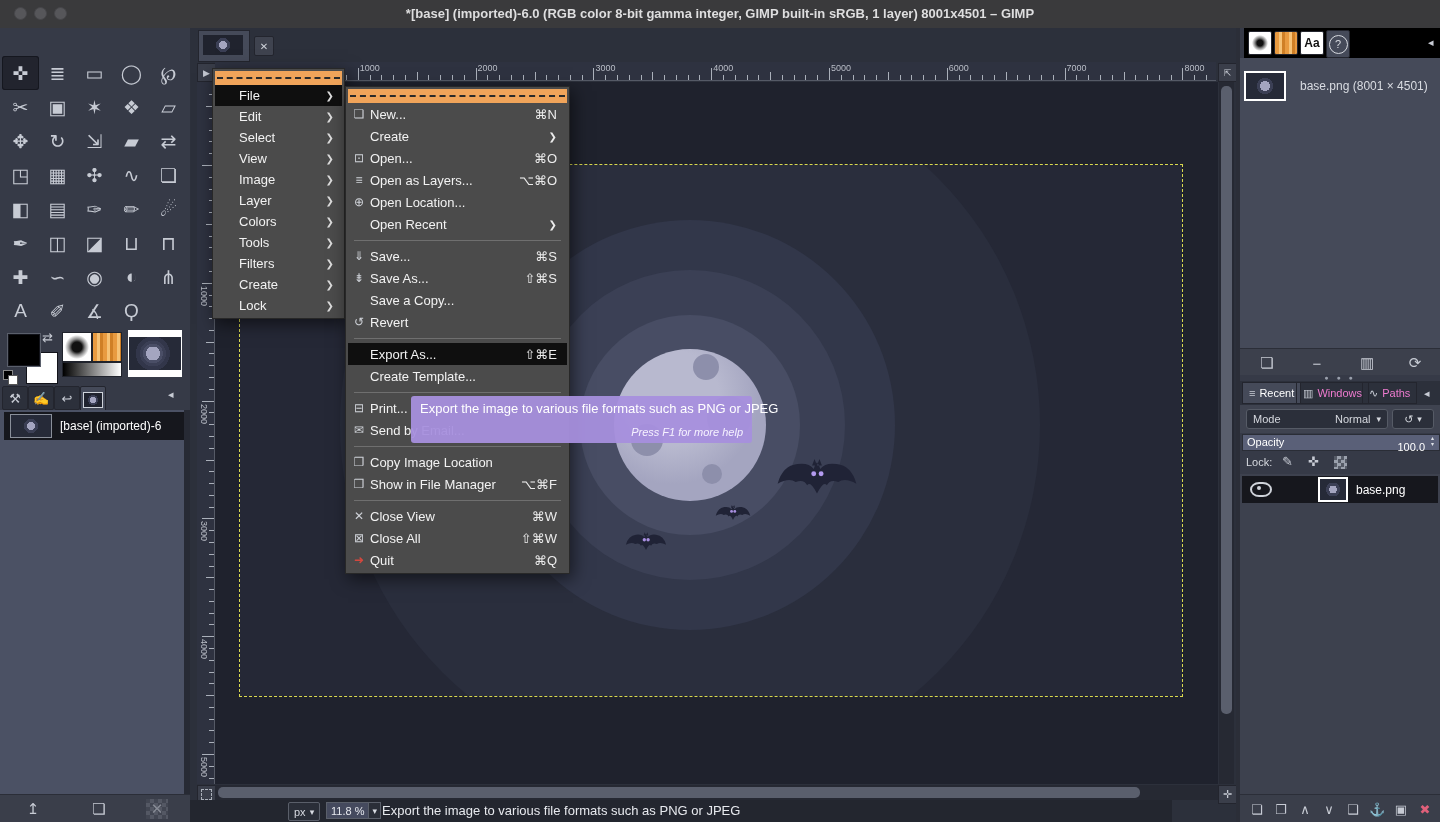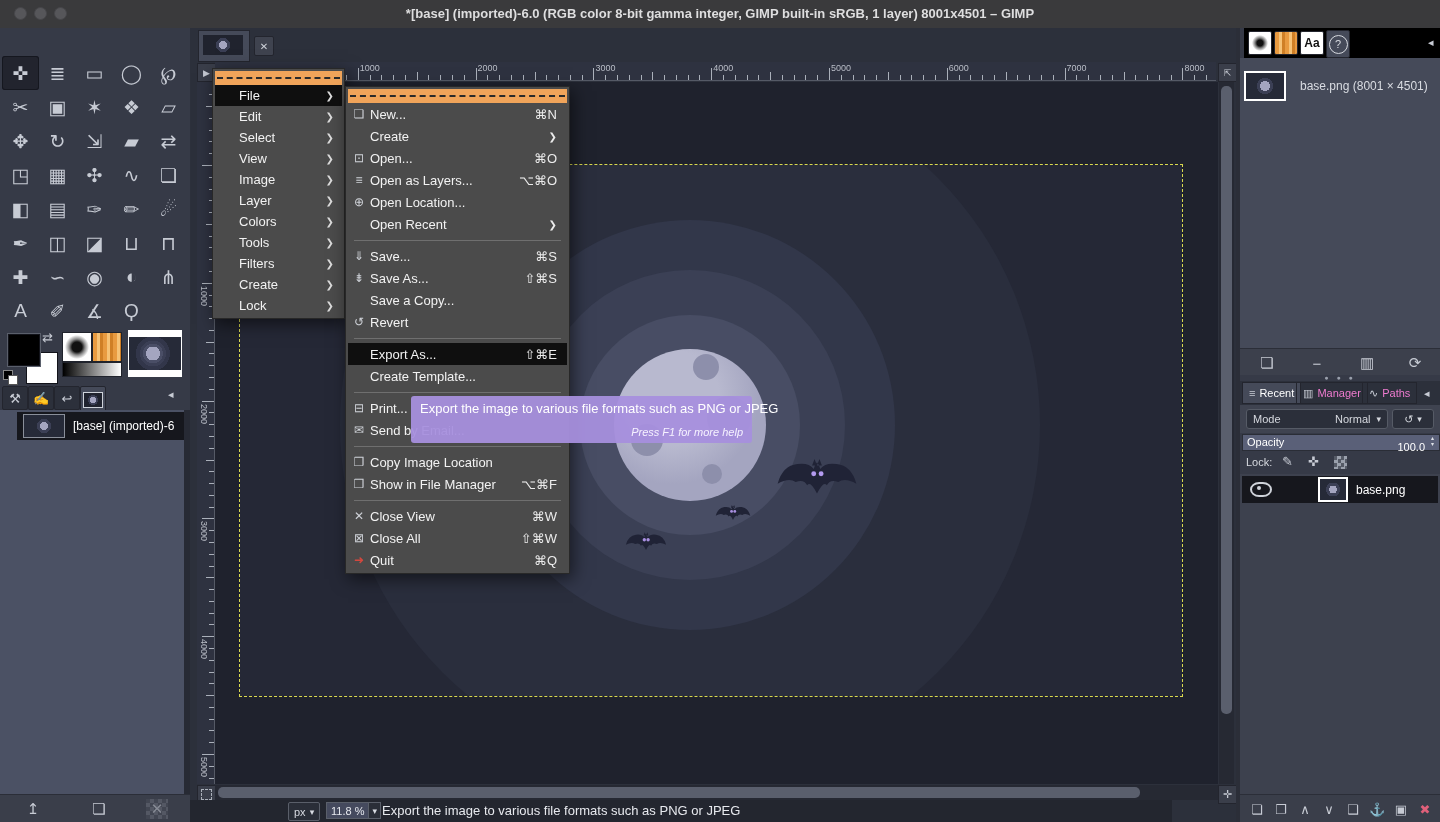--- a/index.html
+++ b/index.html
@@ -36,21 +36,21 @@
   
   .dtab{top:358px;width:24px;height:22px;background:#2c303b;border:1px solid #23252e;border-radius:2px;
     color:#c7cbd4;font-size:13px;display:flex;align-items:center;justify-content:center;cursor:pointer;}
   .dtab.sel{background:#454a59;height:26px;}
   .dtab .mini{width:18px;height:14px;background:#20232e;border:1px solid #cfd3da;
     background-image:radial-gradient(circle,#a4a5c0 0 3px,#3b3f55 3px 5px,transparent 5px);}
   #left-panel-menu{left:168px;top:360px;color:#c7cbd4;font-size:11px;cursor:pointer;}
   
   #images-list{left:0;top:382px;width:190px;height:384px;background:#4b5164;}
   #images-scroll{left:184px;top:382px;width:6px;height:384px;background:#272a34;}
-  #image-row{left:17px;top:2px;width:182px;height:28px;background:#16171d;display:flex;align-items:center;cursor:pointer;position:absolute;}
+  #image-row{left:4px;top:2px;width:182px;height:28px;background:#16171d;display:flex;align-items:center;cursor:pointer;position:absolute;}
   #image-row .thumb{margin-left:6px;width:40px;height:22px;background:#262a38;border:1px solid #8a8f9a;
     background-image:radial-gradient(circle,#a4a5c0 0 4px,#3b3f55 4px 7px,transparent 7px);}
   #image-row .lbl{margin-left:8px;color:#fff;font-size:12px;}
   
   #toolbox-footer{left:0;top:766px;width:190px;height:28px;background:#3a3e4a;border-top:1px solid #2b2e38;}
   .foot-btn{top:4px;width:22px;height:20px;color:#c7cbd4;font-size:15px;display:flex;align-items:center;justify-content:center;cursor:pointer;}
   .foot-btn.disabled{opacity:.55;background:conic-gradient(#6a6f7a 25%,#4a4e59 0 50%,#6a6f7a 0 75%,#4a4e59 0);background-size:8px 8px;}
 
   
   #canvas-col{left:190px;top:28px;width:1050px;height:794px;background:#2c303b;}
@@ -507,21 +507,21 @@
       </div>
     <div id="splitter-dots">● ● ●</div>
 
     <div id="layers-tabstrip">
       <div class="ltab sel" style="left:2px">
           <span class="ic">≡</span>
           <span>Recent</span>
         </div>
       <div class="ltab" style="left:56px">
           <span class="ic">▥</span>
-          <span>Manager</span>
+          <span>Windows</span>
         </div>
       <div class="ltab" style="left:122px">
           <span class="ic">∿</span>
           <span>Paths</span>
         </div>
       <div class="panel-menu-btn" style="left:184px;top:6px">◂</div>
     </div>
 
     <div id="mode-row">
       <div id="mode-dropdown">

